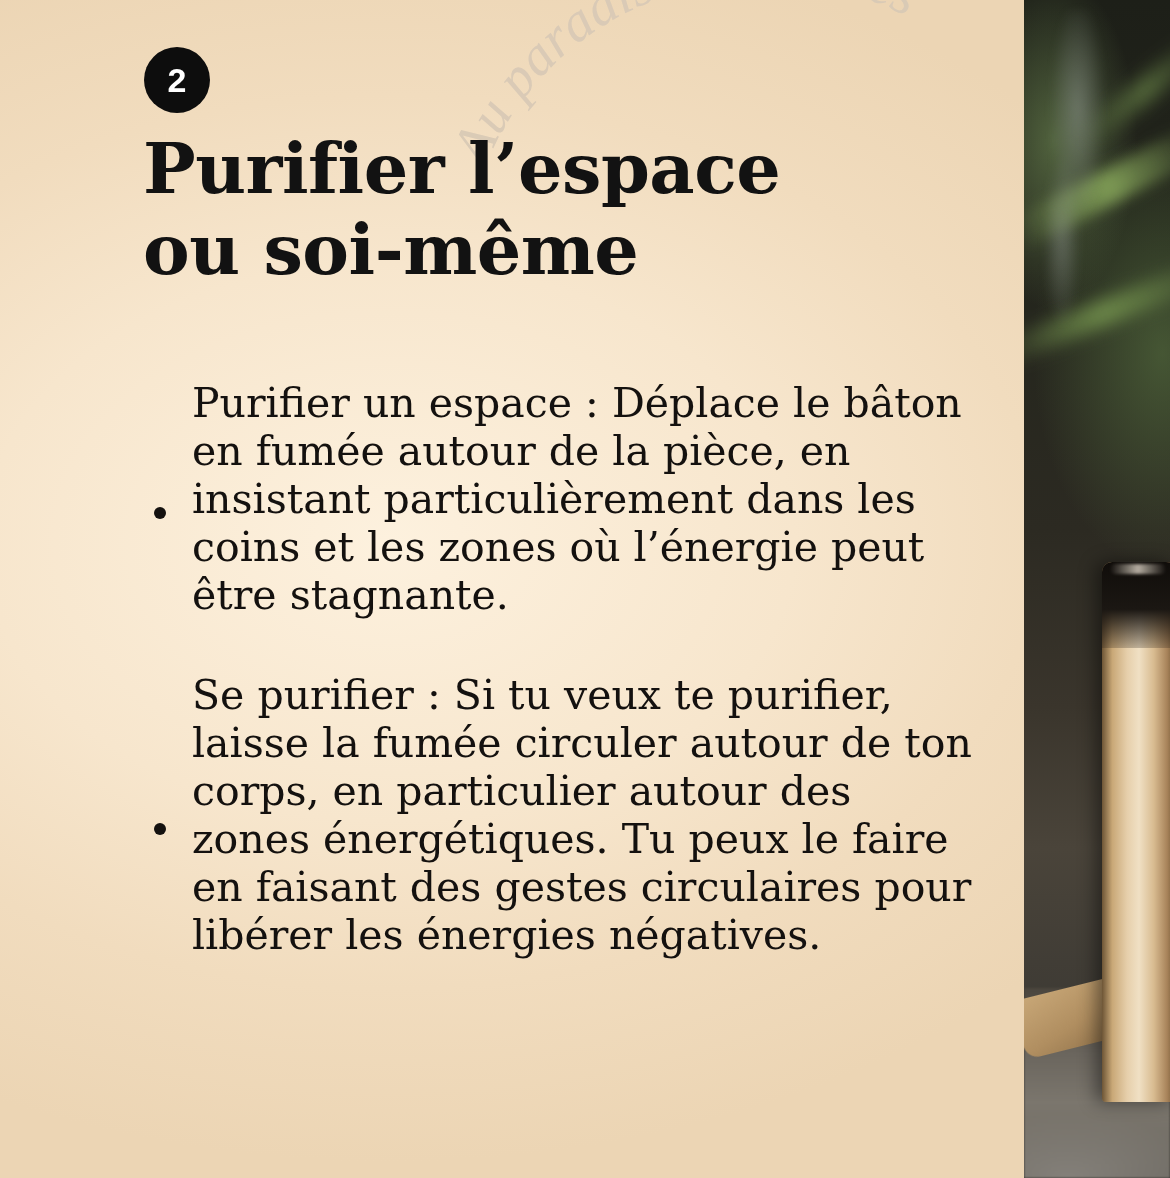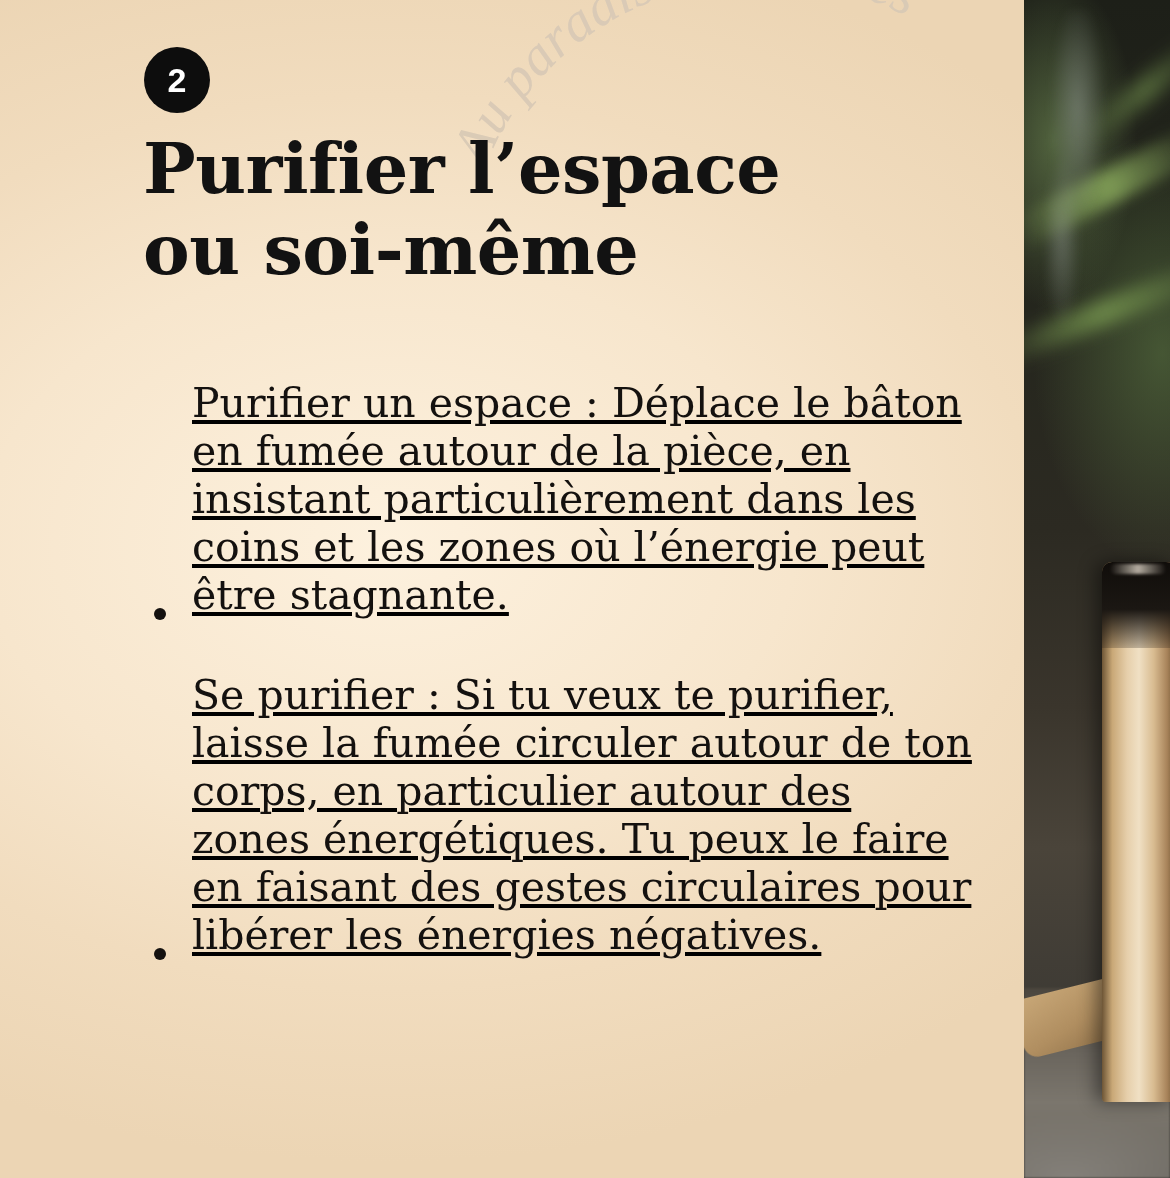--- a/index.html
+++ b/index.html
@@ -179,23 +179,22 @@
 
   
   .bullets {
     position: absolute;
     left: 150px;
     top: 380px;
     width: 830px;
   }
   .bullet {
     display: flex;
-    align-items: flex-end;
+    align-items: center;
     margin-bottom: 52px;
-    text-decoration: underline;
   }
   .bullet:last-child { margin-bottom: 18px; }
   .dot {
     flex: 0 0 auto;
     width: 12px;
     height: 12px;
     border-radius: 50%;
     background: #14110f;
     margin: 26px 26px 0 4px;
   }

